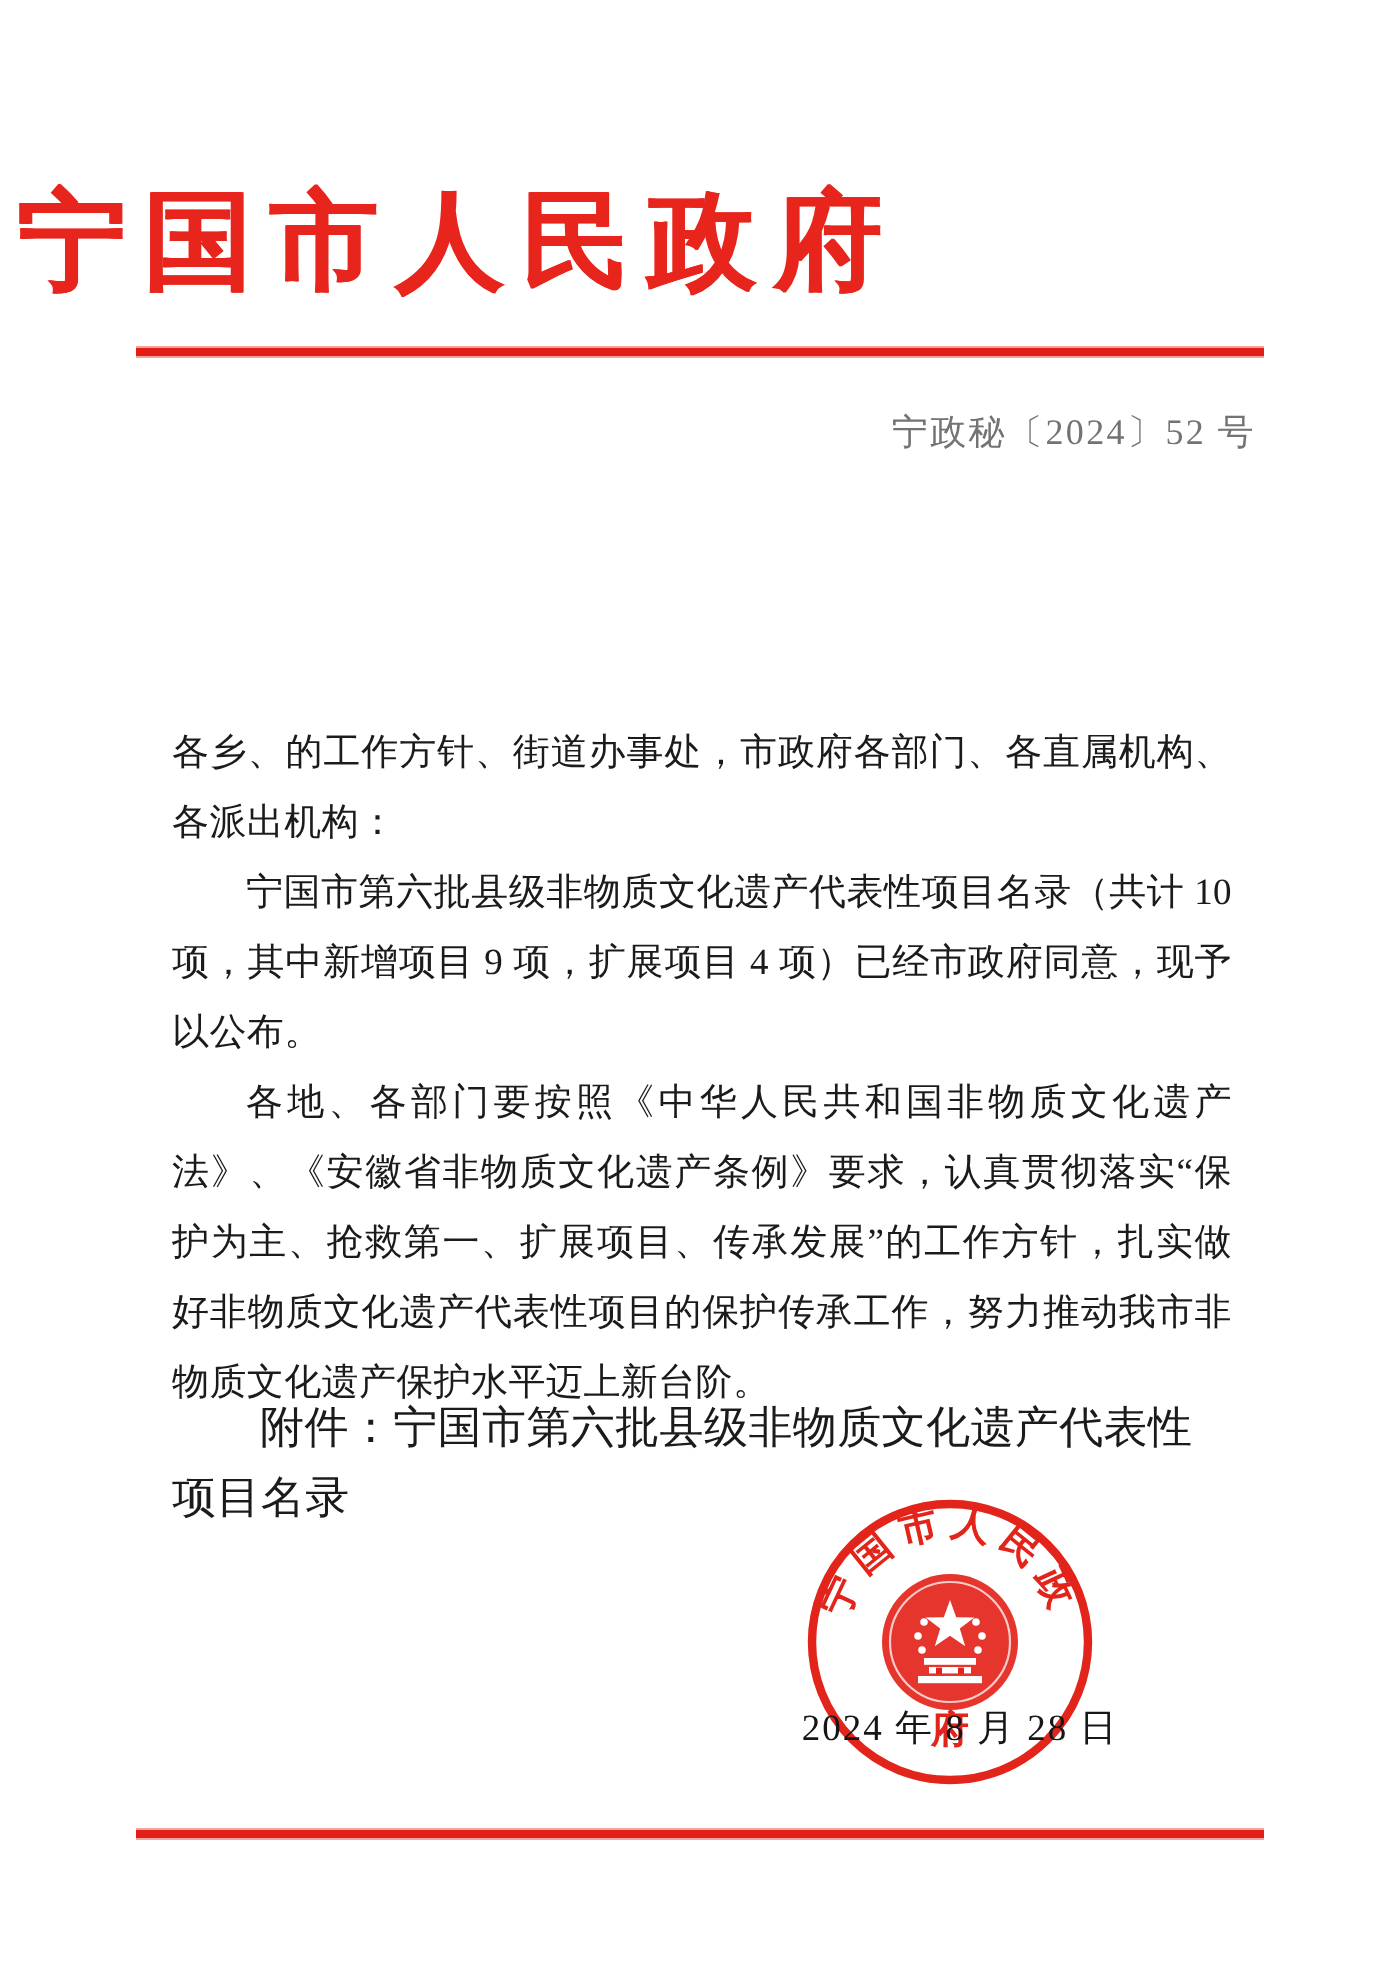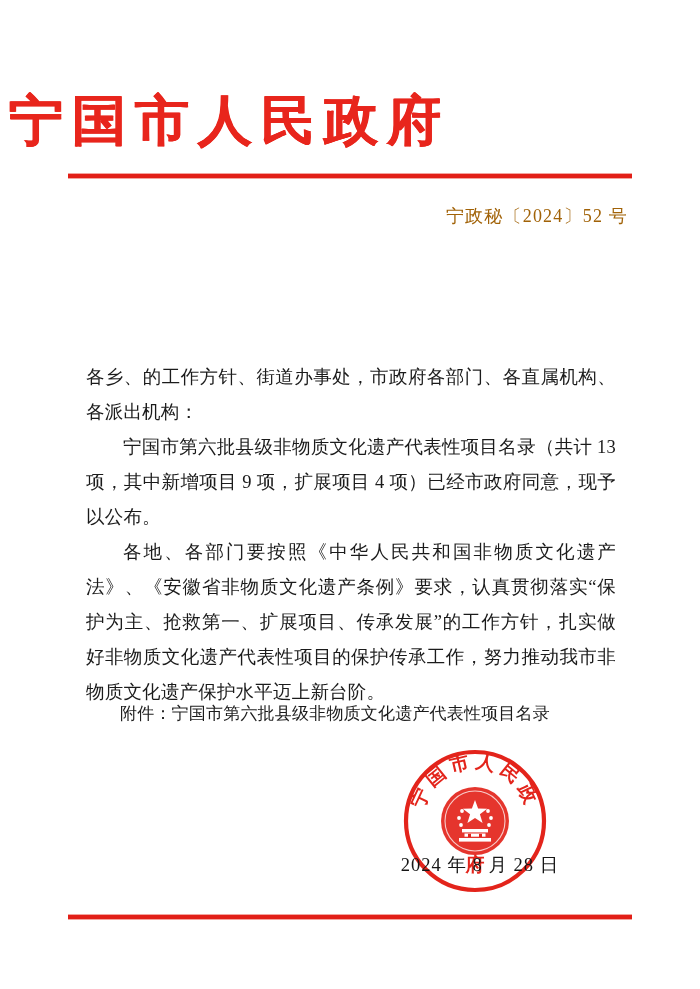--- a/index.html
+++ b/index.html
@@ -67,21 +67,21 @@
     box-sizing: content-box;
   }
 
   
   .doc-number {
     position: absolute;
     right: 72px;
     top: 203px;
     font-size: 18px;
     line-height: 26px;
-    color: #a16207;
+    color: #737373;
     letter-spacing: 1.2px;
     white-space: nowrap;
   }
 
   
   .doc-title {
     position: absolute;
     left: 70px;
     top: 259px;
     width: 560px;
@@ -111,21 +111,21 @@
     text-align: justify;
     text-justify: inter-character;
   }
   .body-block p.indent { text-indent: 2em; }
 
   .attachment {
     position: absolute;
     left: 86px;
     top: 696px;
     width: 530px;
-    font-size: 17px;
+    font-size: 22px;
     line-height: 35px;
     color: #1b1b1b;
     text-indent: 2em;
     letter-spacing: 0.2px;
   }
 
   
   .seal {
     position: absolute;
     left: 402px;
@@ -160,21 +160,21 @@
 
   <div class="rule-top"></div>
 
   <div class="doc-number">宁政秘〔2024〕52 号</div>
 
   <div class="doc-title">
   </div>
 
   <div class="body-block">
     <p>各乡、的工作方针、街道办事处，市政府各部门、各直属机构、各派出机构：</p>
-    <p class="indent">宁国市第六批县级非物质文化遗产代表性项目名录（共计 13 项，其中新增项目 9 项，扩展项目 4 项）已经市政府同意，现予以公布。</p>
+    <p class="indent">宁国市第六批县级非物质文化遗产代表性项目名录（共计 10 项，其中新增项目 9 项，扩展项目 4 项）已经市政府同意，现予以公布。</p>
     <p class="indent">各地、各部门要按照《中华人民共和国非物质文化遗产法》、《安徽省非物质文化遗产条例》要求，认真贯彻落实“保护为主、抢救第一、扩展项目、传承发展”的工作方针，扎实做好非物质文化遗产代表性项目的保护传承工作，努力推动我市非物质文化遗产保护水平迈上新台阶。</p>
   </div>
 
   <div class="attachment">附件：宁国市第六批县级非物质文化遗产代表性项目名录</div>
 
   <div class="seal">
     <svg width="146" height="146" viewBox="0 0 146 146">
       <defs>
         <path id="rimArc" d="M 20,73 A 53,53 0 1 1 126,73" fill="none"></path>
         <path id="rimArcLower" d="M 23,73 A 50,50 0 0 0 123,73" fill="none"></path>

